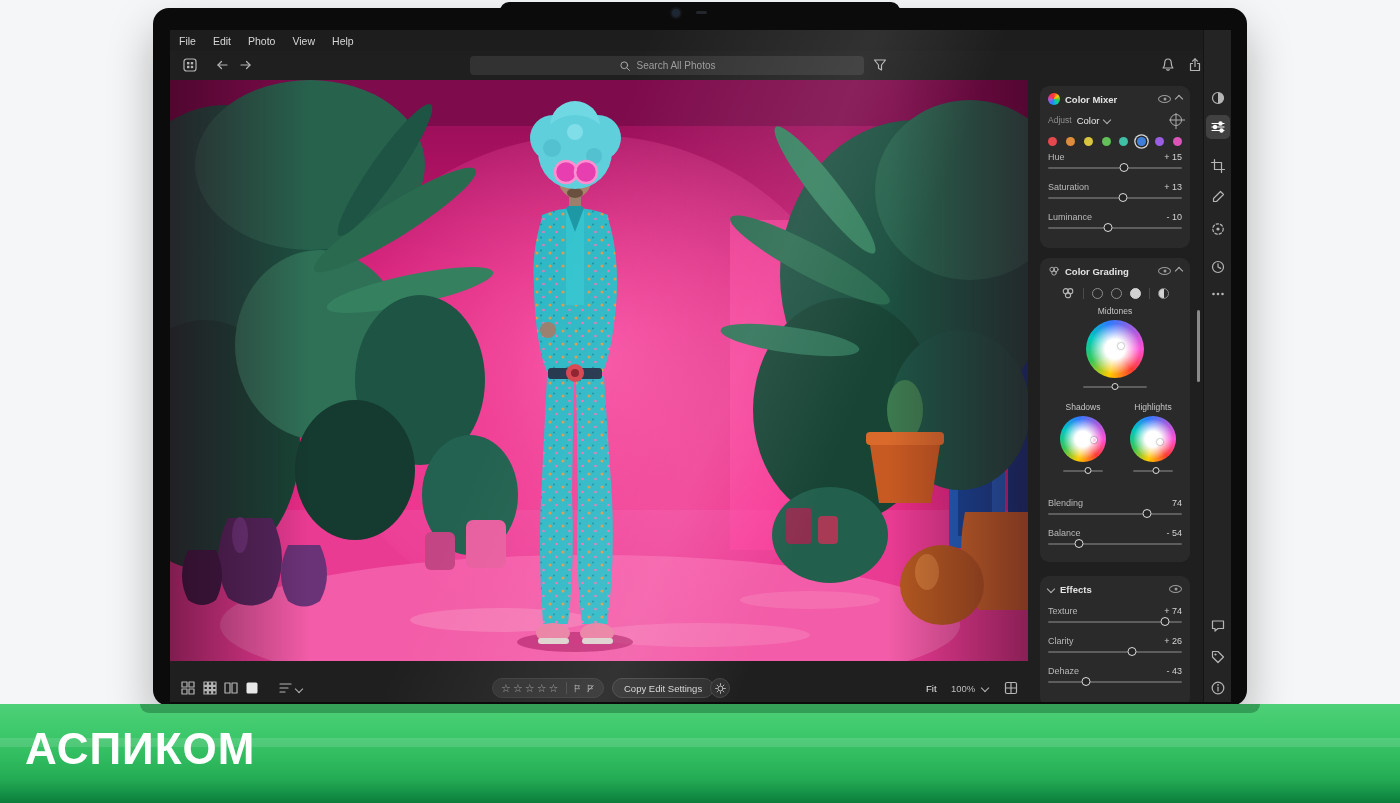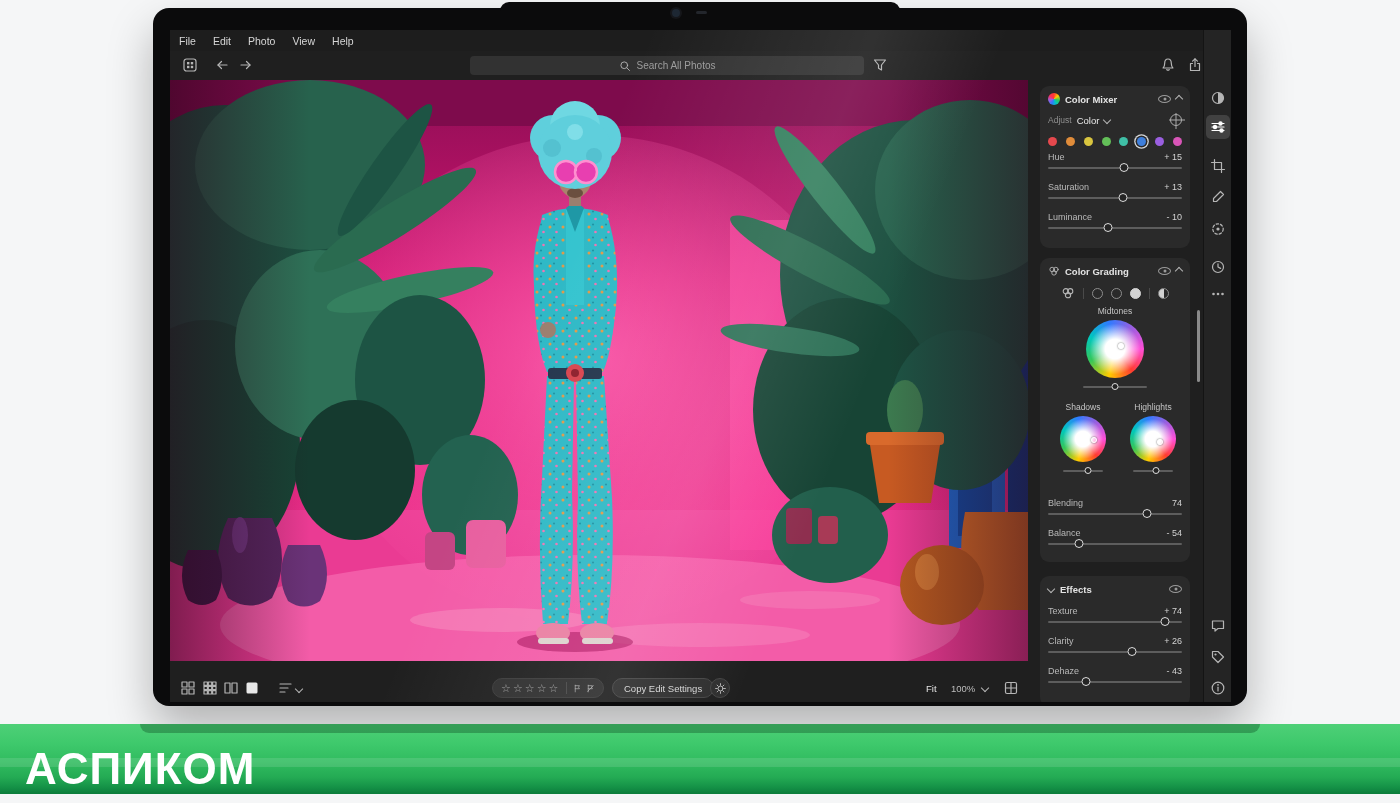--- a/index.html
+++ b/index.html
@@ -88,21 +88,21 @@
   
   .hchev{margin-right:1px}
 
   
   #scrollbar{position:absolute;left:1027px;top:280px;width:3px;height:72px;background:#8a8a8a;border-radius:2px}
   #toolstrip{position:absolute;left:1033px;top:0;width:28px;height:672px;background:#242424;border-left:1px solid #141414;box-sizing:border-box}
   .ts-ic{position:absolute;left:6px;width:16px;height:16px}
   #ts-active{position:absolute;left:2px;top:85px;width:24px;height:24px;background:#414141;border-radius:5px}
 
   
-  #banner{position:absolute;left:0;top:724px;width:1400px;height:70px;z-index:80;background:linear-gradient(180deg,#4ed077 0%,#3ec96c 28%,#30bb5f 55%,#24ab54 76%,#149046 91%,#0b7c3b 100%)}
+  #banner{position:absolute;left:0;top:704px;width:1400px;height:99px;z-index:80;background:linear-gradient(180deg,#4ed077 0%,#3ec96c 28%,#30bb5f 55%,#24ab54 76%,#149046 91%,#0b7c3b 100%)}
   #hinge{position:absolute;left:140px;top:0;width:1120px;height:9px;background:rgba(0,45,18,.30);border-radius:0 0 10px 10px}
   #sheen{position:absolute;left:0;top:34px;width:100%;height:9px;background:rgba(255,255,255,.12)}
   #watermark{position:absolute;left:25px;top:20px;font-size:44px;font-weight:bold;color:#ffffff;letter-spacing:1px}
 </style>
 </head>
 <body>
 
 <div id="stage">
 
   <div id="laptop">

